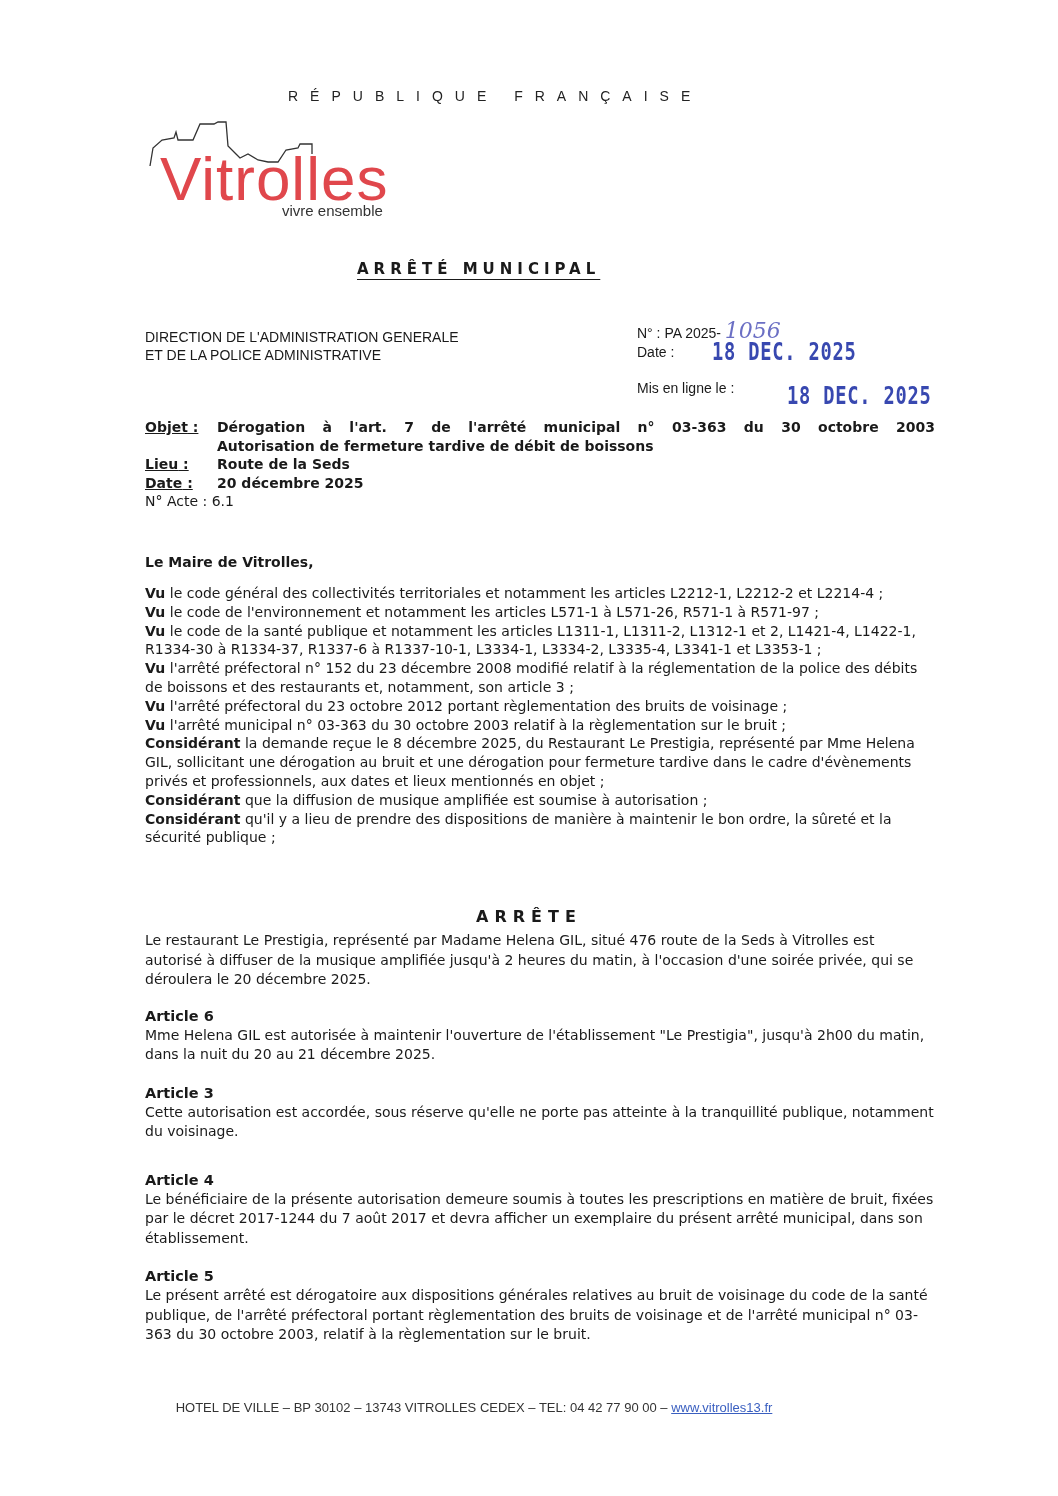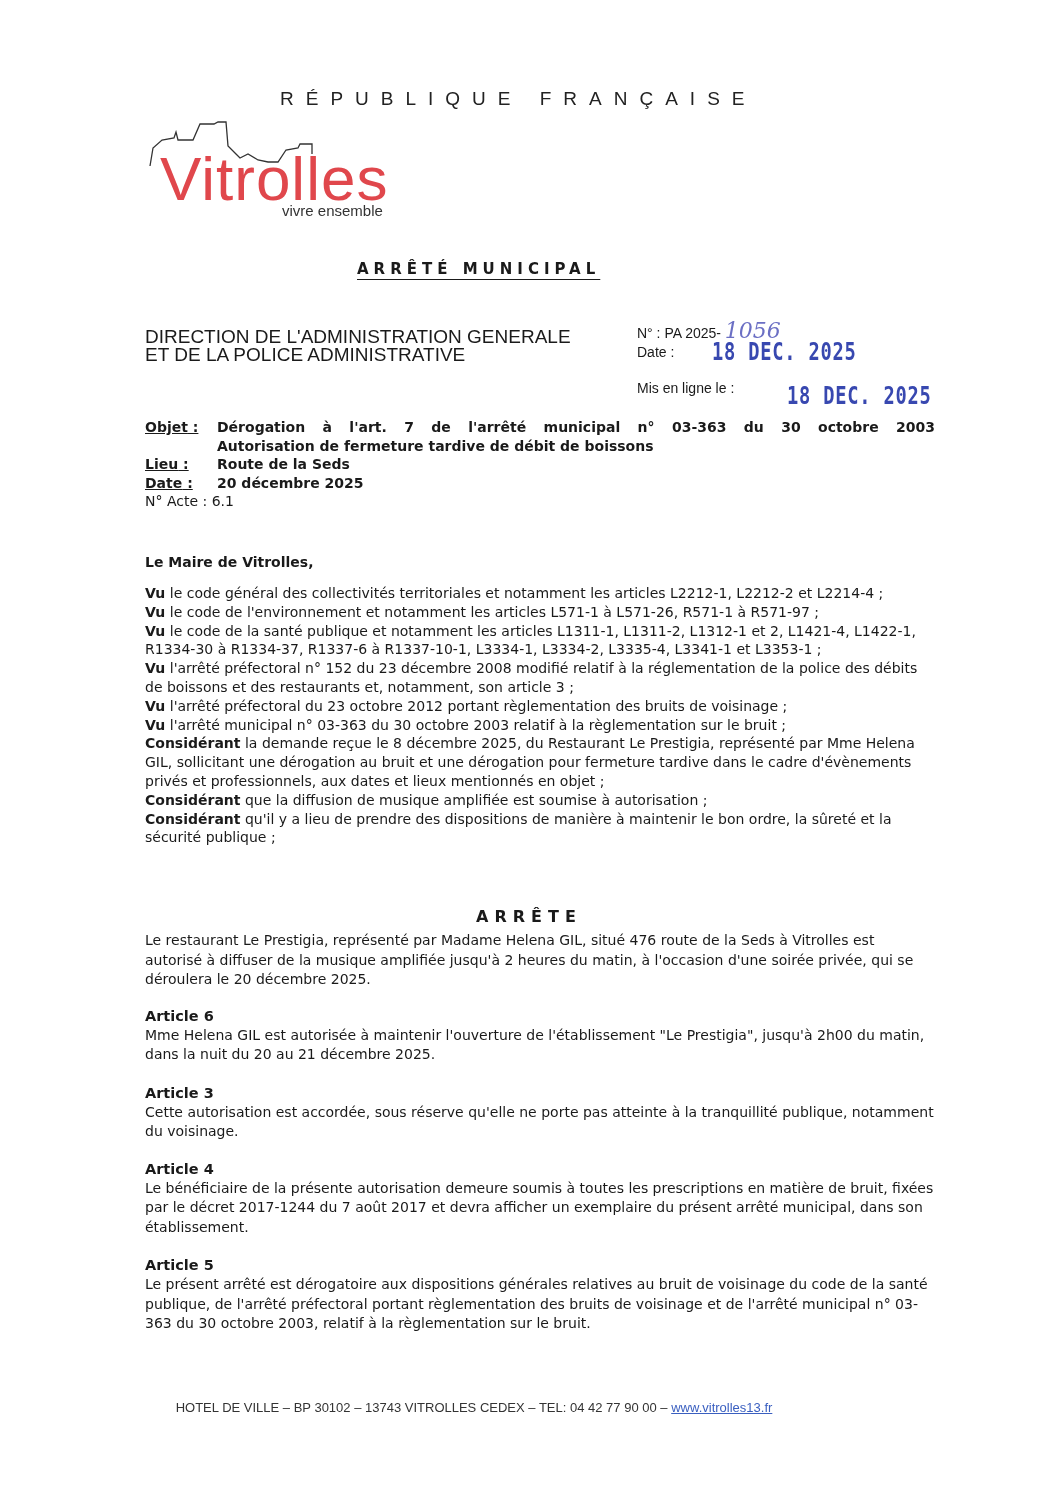--- a/index.html
+++ b/index.html
@@ -2,40 +2,40 @@
 <html><head>
 <meta charset="utf-8">
 <style>
   html, body { margin: 0; padding: 0; background: #ffffff; }
   body {
     width: 1058px; height: 1496px; position: relative; overflow: hidden;
     font-family: "DejaVu Sans", sans-serif; color: #1a1a1a;
   }
   .abs { position: absolute; }
   .republique {
-    left: 280px; top: 88px; font-size: 19px; letter-spacing: 12px;
+    left: 288px; top: 88px; font-size: 14px; letter-spacing: 12px;
     font-family: "Liberation Sans", sans-serif; color: #222;
   }
   .logo { left: 148px; top: 118px; width: 280px; height: 110px; }
   .logo-word {
     position: absolute; left: 12px; top: 30px; font-size: 62px; color: #e0474c;
     font-family: "Liberation Sans", sans-serif; letter-spacing: 1px; line-height: 1;
   }
   .logo-tag {
     position: absolute; left: 134px; top: 84px; font-size: 15px; color: #333;
     font-family: "Liberation Sans", sans-serif;
   }
   .logo svg { position: absolute; left: 0; top: 0; }
   .arrete-title {
     left: 357px; top: 260px; font-size: 15px; font-weight: bold; letter-spacing: 5px;
     text-decoration: underline; text-underline-offset: 5px; color: #1a1a1a;
     font-family: "DejaVu Sans", sans-serif;
   }
   .direction {
-    left: 145px; top: 328px; font-size: 19px; line-height: 18px;
+    left: 145px; top: 328px; font-size: 14px; line-height: 18px;
     font-family: "Liberation Sans", sans-serif; color: #1a1a1a;
   }
   .refblock { left: 637px; top: 318px; font-size: 14px; font-family: "Liberation Sans", sans-serif; }
   .ref-line { position: absolute; white-space: nowrap; }
   .handwritten { color: #6b6fc4; font-style: italic; font-size: 22px; font-family: "DejaVu Serif", serif; }
   .stamp {
     color: #3848b0; font-weight: bold; font-size: 24px; letter-spacing: 1px;
     font-family: "DejaVu Sans Mono", monospace; transform: scaleX(0.78); transform-origin: left center;
     display: inline-block;
   }
@@ -136,21 +136,21 @@
 <div class="abs arrete-center">ARRÊTE</div>
 
 <div class="abs body-text" style="top:931px;" id="articles">
     <div class="article" style="margin-bottom: 17px;">
       <p>Le restaurant Le Prestigia, représenté par Madame Helena GIL, situé 476 route de la Seds à Vitrolles est autorisé à diffuser de la musique amplifiée jusqu'à 2 heures du matin, à l'occasion d'une soirée privée, qui se déroulera le 20 décembre 2025.</p>
     </div>
     <div class="article" style="margin-bottom: 19px;">
       <h3>Article 6</h3>
       <p>Mme Helena GIL est autorisée à maintenir l'ouverture de l'établissement "Le Prestigia", jusqu'à 2h00 du matin, dans la nuit du 20 au 21 décembre 2025.</p>
     </div>
-    <div class="article" style="margin-bottom: 18px;">
+    <div class="article" style="margin-bottom: 29px;">
       <h3>Article 3</h3>
       <p>Cette autorisation est accordée, sous réserve qu'elle ne porte pas atteinte à la tranquillité publique, notamment du voisinage.</p>
     </div>
     <div class="article" style="margin-bottom: 19px;">
       <h3>Article 4</h3>
       <p>Le bénéficiaire de la présente autorisation demeure soumis à toutes les prescriptions en matière de bruit, fixées par le décret 2017-1244 du 7 août 2017 et devra afficher un exemplaire du présent arrêté municipal, dans son établissement.</p>
     </div>
     <div class="article" style="margin-bottom: 19px;">
       <h3>Article 5</h3>
       <p>Le présent arrêté est dérogatoire aux dispositions générales relatives au bruit de voisinage du code de la santé publique, de l'arrêté préfectoral portant règlementation des bruits de voisinage et de l'arrêté municipal n° 03-363 du 30 octobre 2003, relatif à la règlementation sur le bruit.</p>

